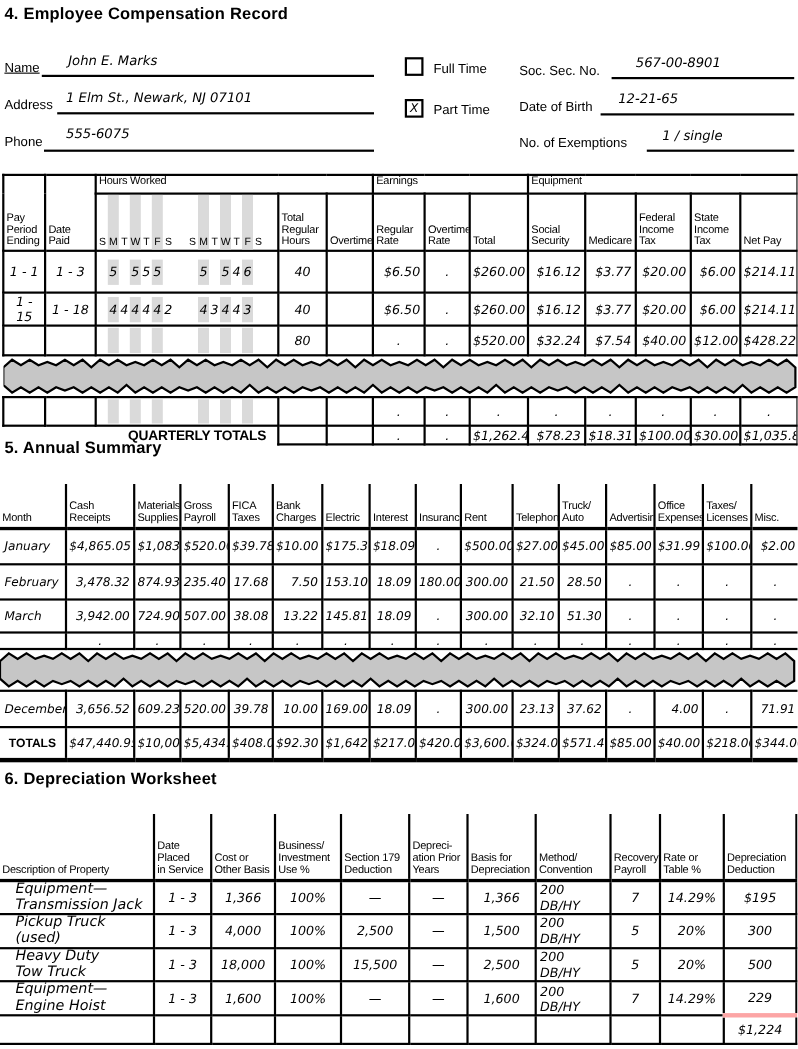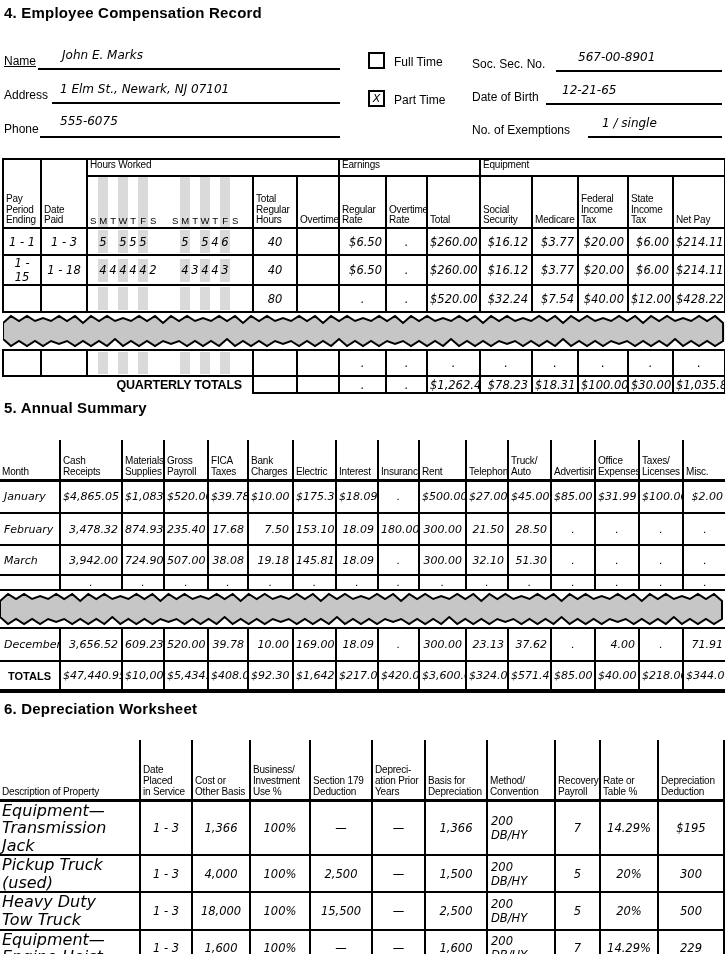--- a/index.html
+++ b/index.html
@@ -39,21 +39,21 @@
   .band-td { border:none; padding:0; line-height:0; }
   #annual-table th, #dep-table th { border-top:none; border-bottom:3px solid #000; }
   #annual-table .no-left, #dep-table .no-left { border-left:none; }
   #annual-table td { font-size:11px; }
   .month { text-align:left; padding-left:4px; font-size:12px; }
   .totals-label { border-left:none; font-weight:bold; font-size:12.5px; text-align:center;
                   font-family:"Liberation Sans", sans-serif; font-style:normal; }
   .totals-row td { border-bottom:4px solid #000; }
   .dotrow td { font-size:9px; }
   .grand-total { border-top:4px solid #fca5a5; }
-  .desc { white-space:pre-line; line-height:1.1; font-size:16px; padding-left:2px; }
+  .desc { white-space:pre-line; line-height:1.1; font-size:13px; padding-left:14px; }
 </style>
 </head>
 <body>
 
 <div class="abs sec-title" style="left:4px; top:4px;">4. Employee Compensation Record</div>
 
 <div class="abs flabel" style="left:4px; top:54px;text-decoration:underline;">Name</div>
 <div class="abs fline" style="left:38px; top:68px; width:302px;"></div>
 <div class="abs fvalue hand" style="left:62px; top:48px;">John E. Marks</div>
 
@@ -125,21 +125,21 @@
 Security</th>
       <th>Medicare</th>
       <th>Federal
 Income
 Tax</th>
       <th>State
 Income
 Tax</th>
       <th>Net Pay</th>
     </tr>
-  <tr style="height: 27px;">
+  <tr style="height: 38px;">
         <td class="hand ctr">1 - 1</td>
         <td class="hand ctr">1 - 3</td>
         <td class="days-cell">
           <div class="days-flex" style="height: 23px;">
             <span class="day"></span>
             <span class="day shade">5</span>
             <span class="day"></span>
             <span class="day shade">5</span>
             <span class="day">5</span>
             <span class="day shade">5</span>
@@ -368,21 +368,21 @@
         <td class="hand dot">.</td>
         <td class="hand dot">.</td>
         <td class="hand dot">.</td>
       </tr>
       <tr style="height: 30px;">
         <td class="hand month no-left">March</td>
         <td class="hand num">3,942.00</td>
         <td class="hand num">724.90</td>
         <td class="hand num">507.00</td>
         <td class="hand num">38.08</td>
-        <td class="hand num">19.18</td>
+        <td class="hand num">13.22</td>
         <td class="hand num">145.81</td>
         <td class="hand num">18.09</td>
         <td class="hand dot">.</td>
         <td class="hand num">300.00</td>
         <td class="hand num">32.10</td>
         <td class="hand num">51.30</td>
         <td class="hand dot">.</td>
         <td class="hand dot">.</td>
         <td class="hand dot">.</td>
         <td class="hand dot">.</td>

